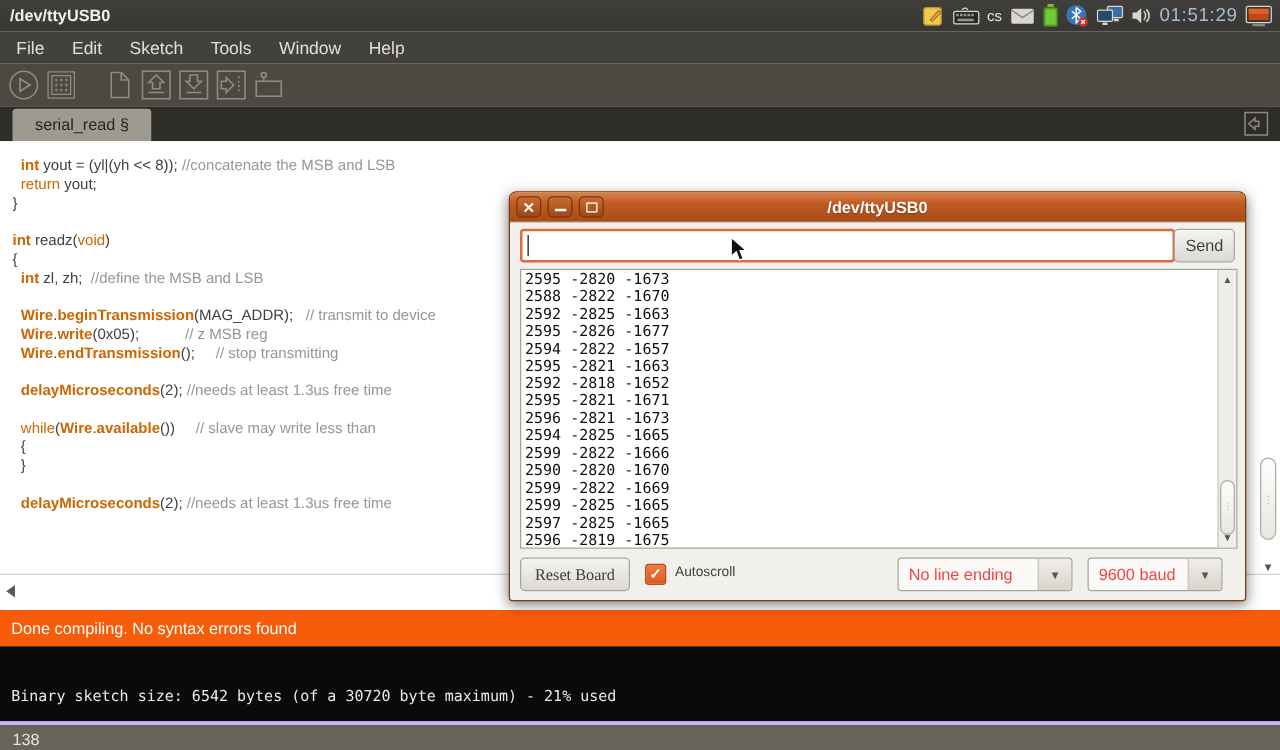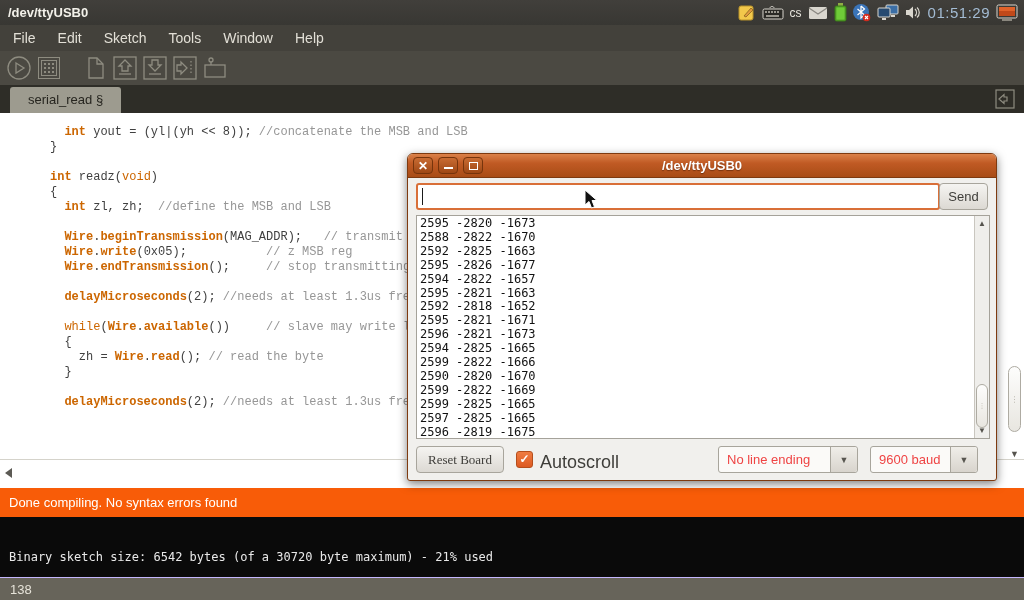--- a/index.html
+++ b/index.html
@@ -30,22 +30,22 @@
     background-image:radial-gradient(#8e8c80 0.9px, transparent 1px); background-size:4px 4px; background-position:1px 1px; }
 
   
   .tabbar { position:absolute; left:0; top:85px; width:1024px; height:28px; background:#2e2d27; }
   .tab { position:absolute; left:10px; bottom:0; height:26px; background:#9d9b8f;
     color:#26251f; font-size:13px; line-height:26px; padding:0 18px; border-radius:3px 3px 0 0; }
   .tab-right-icon { position:absolute; right:9px; top:4px; }
 
   
   .editor { position:absolute; left:0; top:113px; width:1024px; height:375px; background:#ffffff; overflow:hidden; }
-  .code { position:absolute; left:10px; top:12px; font-family:Liberation Mono, monospace;
-    font-size:12px; line-height:15px;margin-left:40px; }
+  .code { position:absolute; left:10px; top:12px; font-family:Liberation Sans, sans-serif;
+    font-size:12px; line-height:15px; }
   .code-line { height:15px; white-space:pre; }
   .kw1 { color:#cc6600; font-weight:bold; }
   .kw2 { color:#cc6600; }
   .cm  { color:#969696; }
   .pl  { color:#404040; }
   .editor-hstrip { position:absolute; left:0; bottom:0; width:1024px; height:29px;
     background:#fff; border-top:1px solid #d5d3cb; }
   .hscroll-left-arrow { position:absolute; left:5px; top:8px; width:0; height:0;
     border-top:5px solid transparent; border-bottom:5px solid transparent; border-right:7px solid #5c5a54; }
   .editor-vthumb { position:absolute; right:3px; top:253px; width:13px; height:66px;
@@ -57,21 +57,21 @@
   .status-orange { position:absolute; left:0; top:488px; width:1024px; height:29px;
     background:#f85c08; color:#ffffff; font-size:13px; line-height:29px; padding-left:9px; }
 
   
   .console { position:absolute; left:0; top:517px; width:1024px; height:60px; background:#0a0a0a; }
   .console-text { position:absolute; left:9px; top:33px; color:#e9e9e9;
     font-family:"DejaVu Sans Mono", monospace; font-size:12px; white-space:pre; }
 
   
   .statusbar { position:absolute; left:0; top:577px; width:1024px; height:23px;
-    background:#67645a; border-top:1px solid #c4b5fd; }
+    background:#67645a; border-top:3px solid #c4b5fd; }
   .line-number { position:absolute; left:10px; top:4px; color:#e6e3d9; font-size:13px; }
   .board-info { position:absolute; right:8px; top:5px; color:#c6c3b8; font-size:12px; }
 
   
   .serial-window { position:absolute; left:407px; top:153px; width:590px; height:328px;
     background:#f1f0ed; border:1px solid #7e3a10; border-radius:6px 6px 3px 3px;
     box-shadow:0 3px 10px rgba(0,0,0,0.5); z-index:10; }
   .sw-titlebar { position:absolute; left:0; top:0; right:0; height:24px;
     background:linear-gradient(#db8149 0%, #c05a24 40%, #a84c16 100%);
     border-bottom:1px solid #7e3a10; border-radius:5px 5px 0 0; }
@@ -104,21 +104,21 @@
   .out-thumb { position:absolute; left:1px; top:168px; width:12px; height:44px;
     background:linear-gradient(#fdfdfc,#e8e6e0); border:1px solid #aeaba2; border-radius:6px;
     display:flex; align-items:center; justify-content:center; color:#b5b2a9; font-size:7px; line-height:2.5px; }
 
   .reset-btn { position:absolute; left:8px; top:292px; height:27px; padding:0 11px;
     background:linear-gradient(#f5f4f1,#dcd9d3); border:1px solid #a8a59c; border-radius:4px;
     color:#3f3e3a; font-size:13px; font-family:Liberation Serif, serif; }
   .autoscroll-box { position:absolute; left:108px; top:297px; width:17px; height:17px;
     background:linear-gradient(#ef7c42,#dd5a22); border:1px solid #b54e1c; border-radius:3px;
     color:#fff; font-size:12px; font-weight:bold; line-height:15px; text-align:center; }
-  .autoscroll-label { position:absolute; left:132px; top:298px; color:#3f3e3a; font-size:18px; }
+  .autoscroll-label { position:absolute; left:132px; top:298px; color:#3f3e3a; font-size:11px; }
 
   .dropdown { position:absolute; top:292px; height:27px; background:#fbfaf8;
     border:1px solid #a8a59c; border-radius:3px; }
   .dd-line-ending { left:310px; width:140px; }
   .dd-baud { left:462px; width:108px; }
   .dd-value { position:absolute; left:8px; top:5px; font-size:13px; color:#ef4444; white-space:nowrap; }
   .dd-arrow-seg { position:absolute; right:0; top:0; width:27px; height:25px;
     background:linear-gradient(#f0eee9,#d8d4cd); border-left:1px solid #a8a59c; border-radius:0 3px 3px 0;
     display:flex; align-items:center; justify-content:center; color:#57554f; font-size:9px; }
 
@@ -265,35 +265,35 @@
     <svg width="20" height="20" viewBox="0 0 20 20" fill="none" stroke="#8e8c80" stroke-width="1.2">
         <rect x="1" y="1" width="18" height="18"></rect>
         <path d="M12 10 L7 5.5 L7 8 L4 8 L4 12 L7 12 L7 14.5 Z" transform="rotate(180 8 10)"></path>
       </svg>
   </span>
 </div>
 
 <div class="editor">
   <div class="code">
       <div class="code-line"><span class="pl">  </span><span class="kw1">int</span><span class="pl"> yout = (yl|(yh &lt;&lt; 8)); </span><span class="cm">//concatenate the MSB and LSB</span></div>
+      <div class="code-line"><span class="pl">  </span><span class="kw2">return</span><span class="pl"> yout;</span></div>
       <div class="code-line"><span class="pl">}</span></div>
       <div class="code-line"></div>
       <div class="code-line"><span class="kw1">int</span><span class="pl"> readz(</span><span class="kw2">void</span><span class="pl">)</span></div>
       <div class="code-line"><span class="pl">{</span></div>
       <div class="code-line"><span class="pl">  </span><span class="kw1">int</span><span class="pl"> zl, zh;  </span><span class="cm">//define the MSB and LSB</span></div>
       <div class="code-line"></div>
       <div class="code-line"><span class="pl">  </span><span class="kw1">Wire</span><span class="pl">.</span><span class="kw1">beginTransmission</span><span class="pl">(MAG_ADDR);   </span><span class="cm">// transmit to device</span></div>
       <div class="code-line"><span class="pl">  </span><span class="kw1">Wire</span><span class="pl">.</span><span class="kw1">write</span><span class="pl">(0x05);           </span><span class="cm">// z MSB reg</span></div>
       <div class="code-line"><span class="pl">  </span><span class="kw1">Wire</span><span class="pl">.</span><span class="kw1">endTransmission</span><span class="pl">();     </span><span class="cm">// stop transmitting</span></div>
       <div class="code-line"></div>
       <div class="code-line"><span class="pl">  </span><span class="kw1">delayMicroseconds</span><span class="pl">(2); </span><span class="cm">//needs at least 1.3us free time</span></div>
       <div class="code-line"></div>
       <div class="code-line"><span class="pl">  </span><span class="kw2">while</span><span class="pl">(</span><span class="kw1">Wire</span><span class="pl">.</span><span class="kw1">available</span><span class="pl">())     </span><span class="cm">// slave may write less than</span></div>
       <div class="code-line"><span class="pl">  {</span></div>
-      <div class="code-line"><span class="pl">    zh = </span><span class="kw1">Wire</span><span class="pl">.</span><span class="kw1">read</span><span class="pl">(); </span><span class="cm">// read the byte</span></div>
       <div class="code-line"><span class="pl">  }</span></div>
       <div class="code-line"></div>
       <div class="code-line"><span class="pl">  </span><span class="kw1">delayMicroseconds</span><span class="pl">(2); </span><span class="cm">//needs at least 1.3us free time</span></div>
     </div>
   <div class="editor-hstrip">
     <span class="hscroll-left-arrow"></span>
   </div>
   <div class="editor-vthumb">⋮</div>
   <div class="editor-varrow">▼</div>
 </div>

